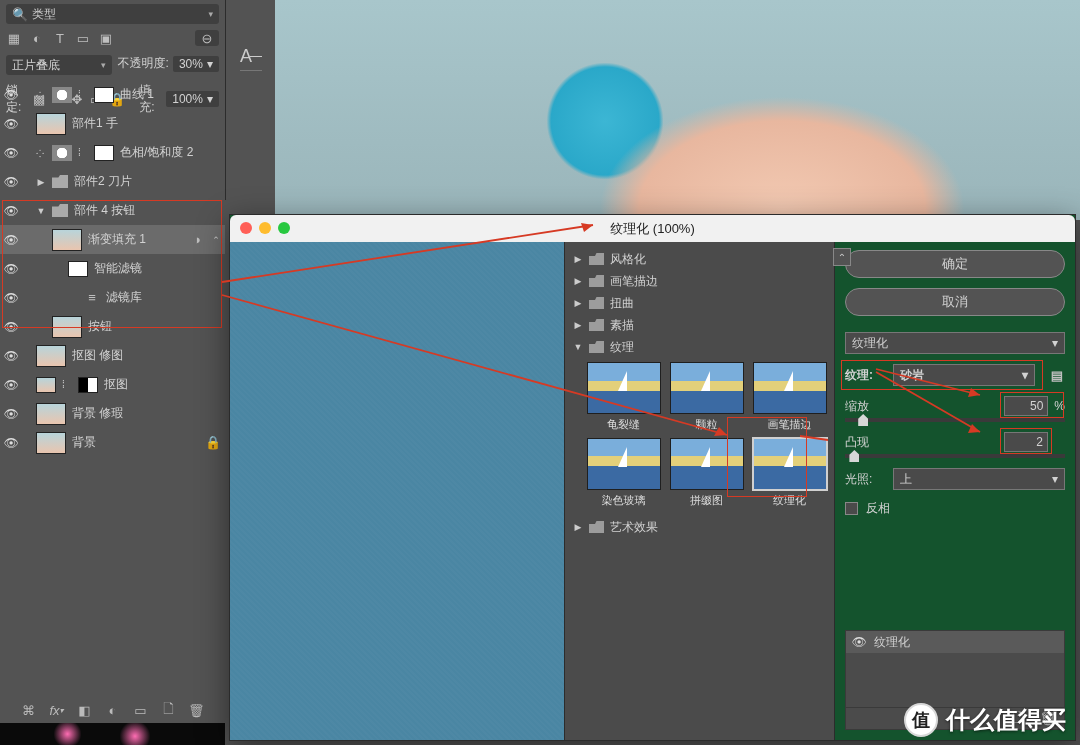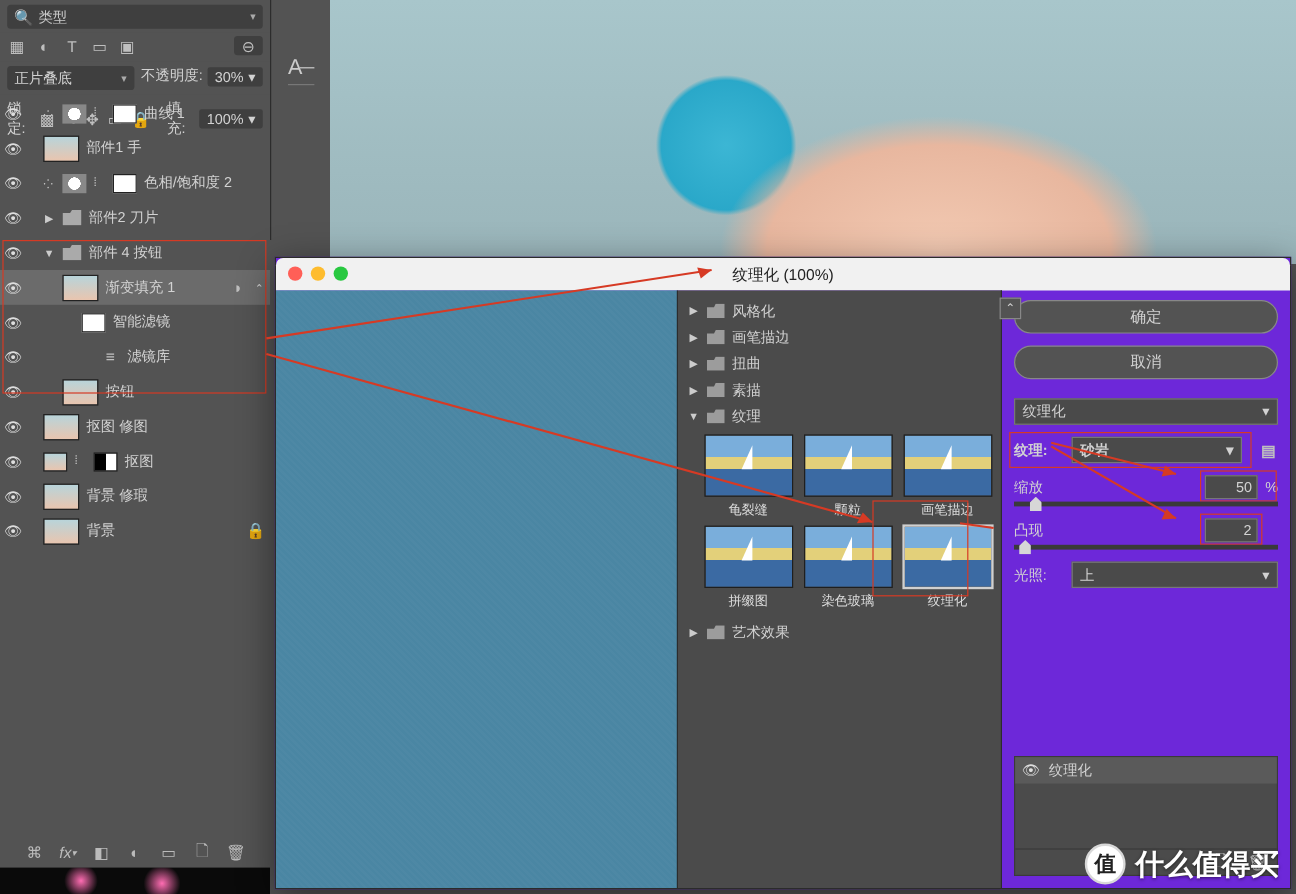--- a/index.html
+++ b/index.html
@@ -56,21 +56,21 @@
   }
 
   
   .neon { position:absolute; left:0; bottom:0; width:225px; height:22px;
     background: radial-gradient(circle 20px at 30% 50%, #ff6db3 0%, rgba(255,109,179,0) 70%),
                 radial-gradient(circle 22px at 60% 60%, #ff6db3 0%, rgba(255,109,179,0) 70%),
                 #0a0a0a; }
 
   
   .dlg { position: absolute; left: 229px; top: 214px; right: 4px; bottom: 4px;
-    background: #6d28d9; border: 1px solid #2b2b2b; box-shadow: 0 8px 30px rgba(0,0,0,.45); }
+    background: #14532d; border: 1px solid #2b2b2b; box-shadow: 0 8px 30px rgba(0,0,0,.45); }
 
   .dlg-title { position: absolute; left: 0; right: 0; top: 0; height: 27px;
     background: #f1f1f1; display: flex; align-items: center; justify-content: center;
     color: #222; font-size: 13px; border-top-left-radius: 6px; border-top-right-radius: 6px; }
   .traffic { position: absolute; left: 10px; top: 7px; display: flex; gap: 7px; }
   .dot { width: 12px; height: 12px; border-radius: 50%; }
   .dot.r { background: #ff5f57; } .dot.y { background: #febc2e; } .dot.g { background: #28c840; }
 
   .dlg-body { position: absolute; left:0; right:0; top:27px; bottom:0; display: grid;
     grid-template-columns: 335px 270px 1fr; }
@@ -345,25 +345,25 @@
           <div class="fthumb">
             <div class="img sail"></div>
             <div class="cap">颗粒</div>
           </div>
           <div class="fthumb">
             <div class="img sail"></div>
             <div class="cap">画笔描边</div>
           </div>
           <div class="fthumb">
             <div class="img sail"></div>
+            <div class="cap">染色玻璃</div>
+          </div>
+          <div class="fthumb">
+            <div class="img sail"></div>
             <div class="cap">拼缀图</div>
-          </div>
-          <div class="fthumb">
-            <div class="img sail"></div>
-            <div class="cap">染色玻璃</div>
           </div>
           <div class="fthumb sel">
             <div class="img sail"></div>
             <div class="cap">纹理化</div>
           </div>
         </div>
         <div class="cat-row">
           <span class="caret">▶</span>
           <span class="folder-sm"></span>
           <span>艺术效果</span>
@@ -420,20 +420,24 @@
       </div>
 
       <div class="row">
         <span class="lbl">光照:</span>
         <div class="drop" style="flex:1;">
           <span>上</span>
           <span class="chev">▾</span>
         </div>
       </div>
 
+      <label class="row" style="gap:8px;">
+        <span style="width:13px;height:13px;border:1px solid #888;background:#4a4a4a;display:inline-block;"></span>
+        <span>反相</span>
+      </label>
 
       <div class="applied">
         <div class="applied-head">
           <span class="eye">👁</span>
           <span>纹理化</span>
         </div>
         <div class="applied-foot">
           <span class="glyph">🗋</span>
           <span class="glyph">🗑</span>
         </div>

